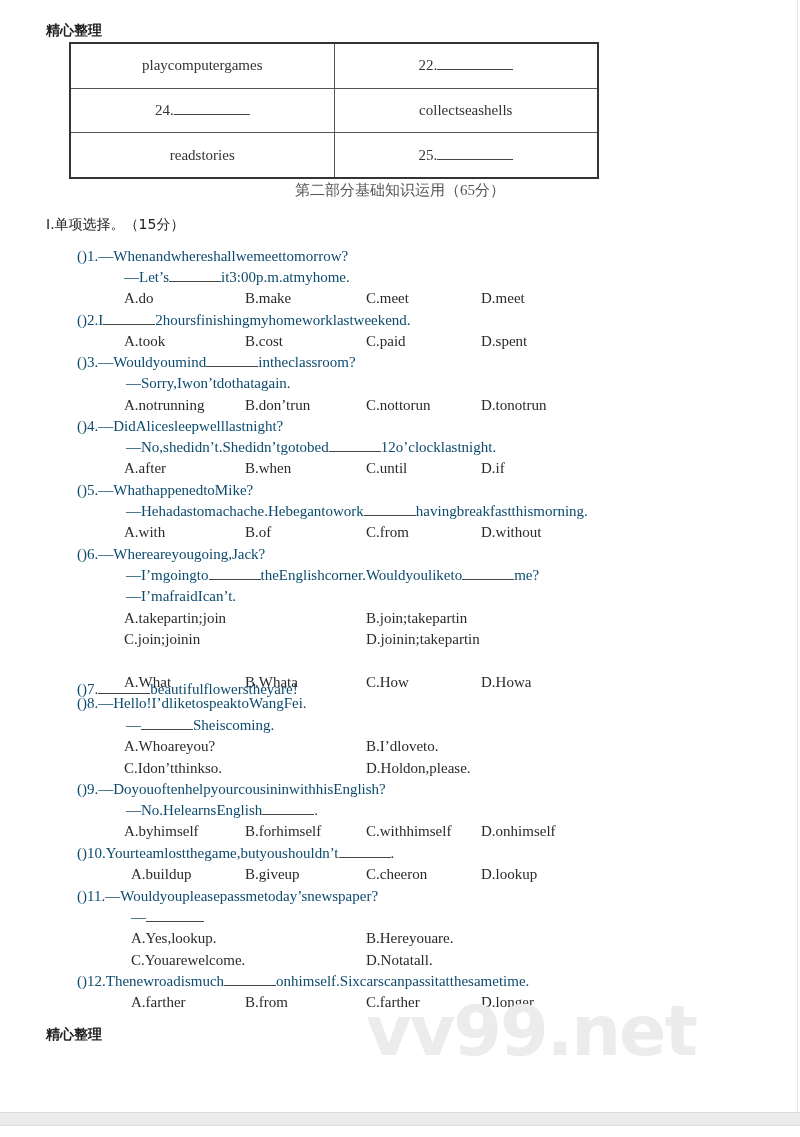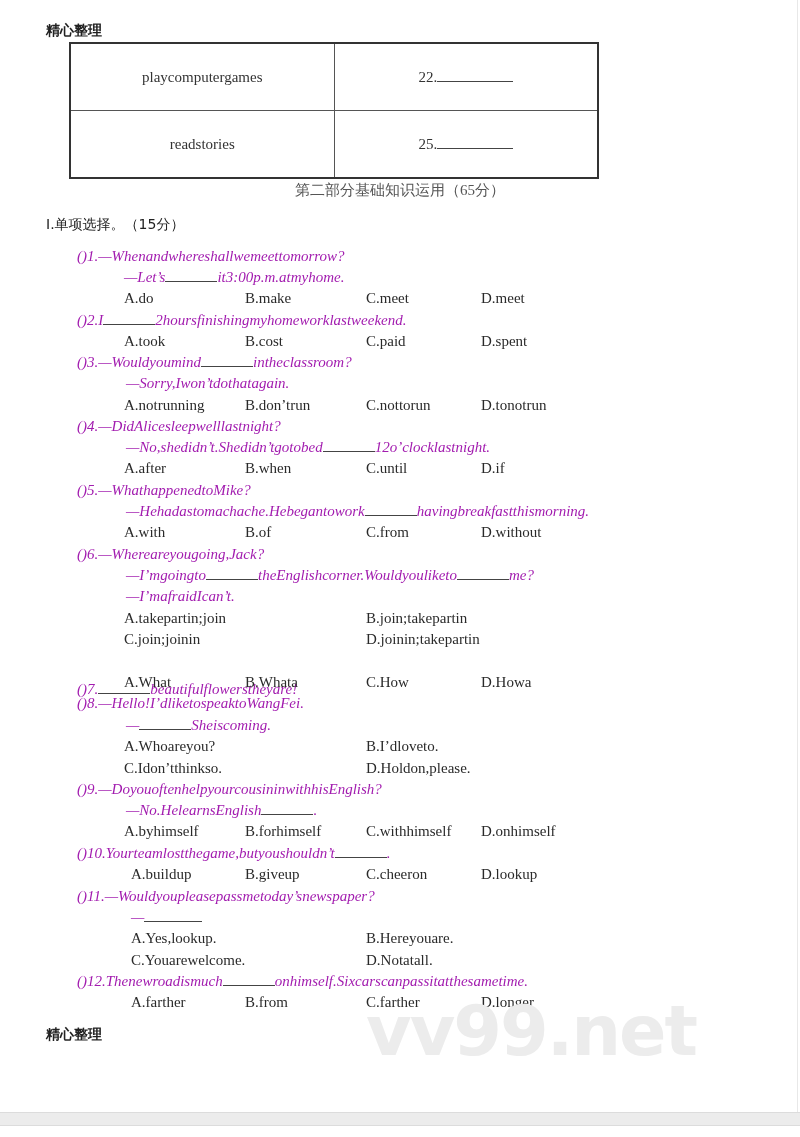--- a/index.html
+++ b/index.html
@@ -30,21 +30,21 @@
   .section-title {
     position:absolute; left:0; width:800px; top:181px; text-align:center;
     font-size:15px; color:#555;
   }
   .part-title {
     position:absolute; left:46px; top:216px;
     font-family:"DejaVu Sans", sans-serif; font-size:14px; color:#222;
   }
 
   .line {
-    position:absolute; white-space:nowrap; font-size:15px; color:#a21caf; line-height:18px;font-style:italic;
+    position:absolute; white-space:nowrap; font-size:15px; color:#0c4a6e; line-height:18px;
   }
   .opt { position:absolute; white-space:nowrap; font-size:15px; line-height:18px; color:#2a2a2a; }
 
   .watermark {
     position:absolute; left:366px; top:990px;
     font-family:"DejaVu Sans", sans-serif; font-weight:bold; font-size:70px;
     color:#ececec; letter-spacing:-2px; line-height:82px;
   }
   .bottom-strip {
     position:absolute; left:0; top:1112px; width:800px; height:12px;
@@ -56,20 +56,24 @@
 
 <div class="page-right-edge"></div>
 
 <div class="header-tag">精心整理</div>
 
 <table class="vocab">
   <tbody>
       <tr>
     <td><span>playcomputergames</span></td>
     <td><span>22.</span><span class="blank" style="width:76px"></span></td>
+  </tr>
+  <tr>
+    <td><span>24.</span><span class="blank" style="width:76px"></span></td>
+    <td><span>collectseashells</span></td>
   </tr>
   <tr>
     <td><span>readstories</span></td>
     <td><span>25.</span><span class="blank" style="width:76px"></span></td>
   </tr>
 </tbody>
   </table>
 
 <div class="section-title">第二部分基础知识运用（65分）</div>
 <div class="part-title">Ⅰ.单项选择。（15分）</div>

